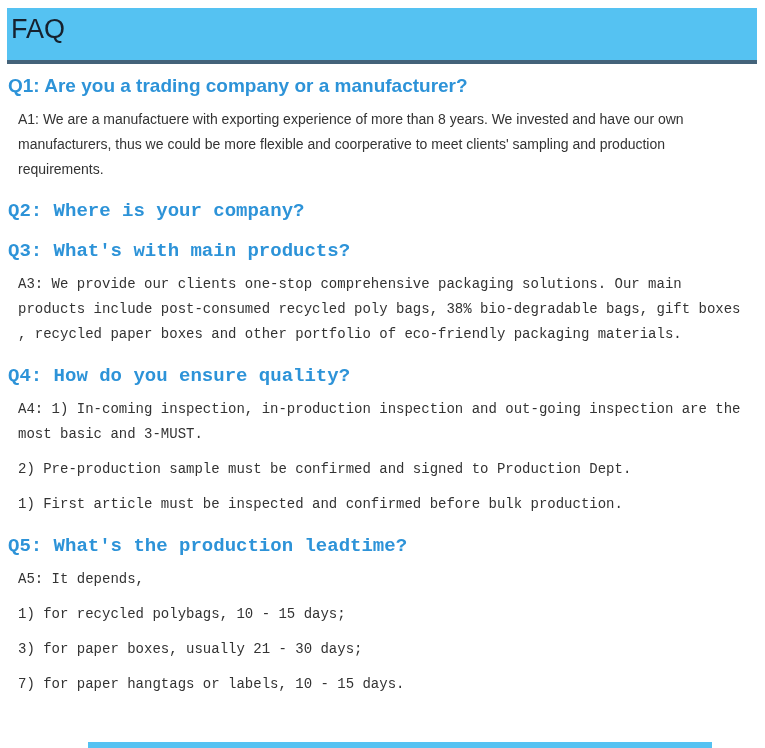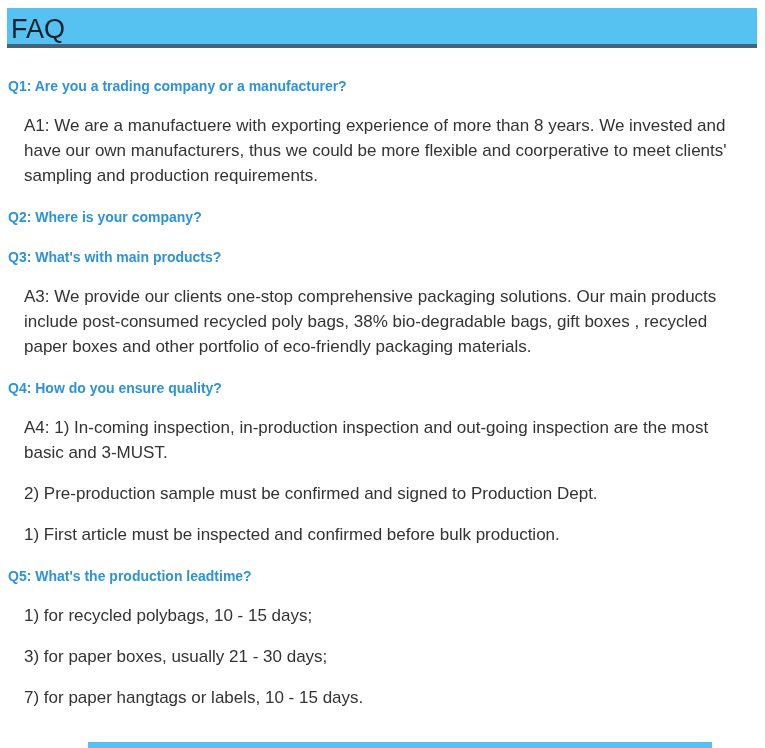--- a/index.html
+++ b/index.html
@@ -17,47 +17,47 @@
   body {
     width: 765px; height: 748px;
     background: var(--page-bg);
     font-family: "Liberation Sans", sans-serif;
     position: relative;
     overflow: hidden;
   }
   .section-header {
     position: absolute;
     left: 7px; top: 8px;
-    width: 750px; height: 40px;
+    width: 750px; height: 56px;
     background: var(--header-bg);
     border-bottom: 4px solid var(--header-border);
     color: var(--header-text);
     font-size: 27px;
     font-weight: 400;
     line-height: 42px;
     padding-left: 4px;
   }
   .content {
     position: absolute;
     left: 8px; top: 55px;
     width: 749px;
     padding-top: 20px;
   }
-  .faq-item + .faq-item { margin-top: 18px; }
+  .faq-item + .faq-item { margin-top: 18px; font-family: Liberation Mono, monospace; }
   .question {
     margin: 0 0 7px 0;
     color: var(--question-text);
-    font-size: 14px;
+    font-size: 19px;
     font-weight: 700;
     line-height: 22px;
   }
   .answer p {
-    margin: 16px;
+    margin: 10px;
     color: var(--answer-text);
-    font-size: 17px;
+    font-size: 14px;
     font-weight: 400;
     line-height: 25px;
   }
   .bottom-partial-bar {
     position: absolute;
     left: 88px; top: 742px;
     width: 624px; height: 6px;
     background: var(--header-bg);
   }
 </style>
@@ -93,20 +93,21 @@
     <div class="answer">
           <p>A4: 1) In-coming inspection, in-production inspection and out-going inspection are the most basic and 3-MUST.</p>
           <p>2) Pre-production sample must be confirmed and signed to Production Dept.</p>
           <p>1) First article must be inspected and confirmed before bulk production.</p>
         </div>
   </div>
 
   <div class="faq-item">
     <h3 class="question">Q5: What's the production leadtime?</h3>
     <div class="answer">
+          <p>A5: It depends,</p>
           <p>1) for recycled polybags, 10 - 15 days;</p>
           <p>3) for paper boxes, usually 21 - 30 days;</p>
           <p>7) for paper hangtags or labels, 10 - 15 days.</p>
         </div>
   </div>
 </div>
 </div>
 
 <div class="bottom-partial-bar"></div>
 

